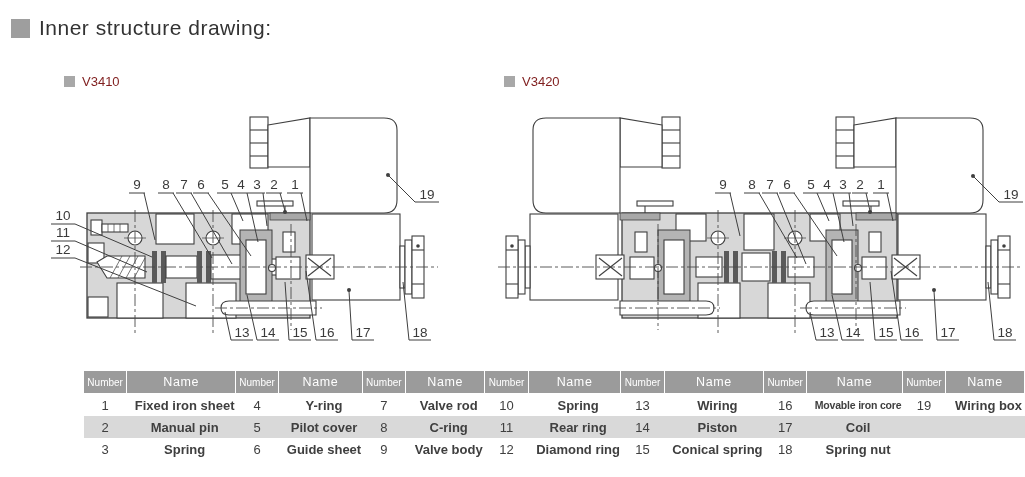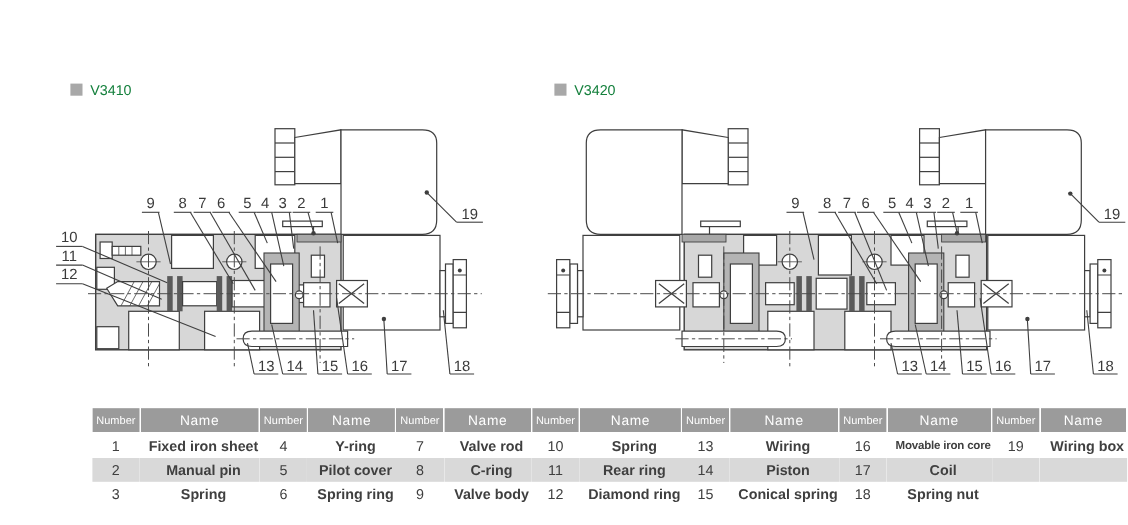--- a/index.html
+++ b/index.html
@@ -3,21 +3,21 @@
 <meta charset="utf-8">
 <style>
   html,body{margin:0;padding:0;background:#fff;}
   #page{position:relative;width:1025px;height:477px;background:#fff;overflow:hidden;
         font-family:"Liberation Sans",sans-serif;color:#3a3a3a;}
   
   .title-row{position:absolute;left:11px;top:16px;display:flex;align-items:center;}
   .sq{width:19px;height:19px;background:#9e9e9e;display:inline-block;}
   .title{font-size:21px;color:#333;margin-left:9px;letter-spacing:.5px;}
   
-  .dlabel{position:absolute;display:flex;align-items:center;font-size:13px;color:#15803d;}
+  .dlabel{position:absolute;display:flex;align-items:center;font-size:13px;color:#7f1d1d;}
   .sq2{width:11px;height:11px;background:#a8a8a8;display:inline-block;margin-right:7px;}
   
   svg{position:absolute;left:0;top:0;}
   .ln{stroke:#3f3f3f;stroke-width:1.1;fill:none;}
   .w{fill:#ffffff;stroke:#3f3f3f;stroke-width:1.1;}
   .g1{fill:#d7d7d7;stroke:#3f3f3f;stroke-width:1.3;}
   .g2{fill:#b4b4b4;stroke:#3f3f3f;stroke-width:1;}
   .g3{fill:#a8a8a8;stroke:#3f3f3f;stroke-width:.8;}
   .seal{fill:#5a5a5a;stroke:none;}
   .cl{stroke:#4a4a4a;stroke-width:.9;fill:none;stroke-dasharray:12 3 3 3;}
@@ -35,20 +35,24 @@
   #parts td.num{text-align:center;}
   #parts td.nm{text-align:center;padding-left:8px;font-weight:bold;}
   #parts tr.alt{background:#d9d9d9;}
   #parts td.cond{font-size:10.5px;letter-spacing:-.2px;}
 </style>
 </head>
 <body>
 
 <div id="page">
 
+  <div class="title-row">
+    <span class="sq"></span>
+    <span class="title">Inner structure drawing:</span>
+  </div>
 
   <div class="dlabel" style="left:64px;top:74px;">
     <span class="sq2"></span>
     <span>V3410</span>
   </div>
   <div class="dlabel" style="left:504px;top:74px;">
     <span class="sq2"></span>
     <span>V3420</span>
   </div>
 
@@ -378,21 +382,21 @@
         <td class="nm">Piston</td>
         <td class="num">17</td>
         <td class="nm">Coil</td>
         <td class="num"></td>
         <td class="nm"></td>
       </tr>
       <tr>
         <td class="num">3</td>
         <td class="nm">Spring</td>
         <td class="num">6</td>
-        <td class="nm">Spring ring</td>
+        <td class="nm">Guide sheet</td>
         <td class="num">9</td>
         <td class="nm">Valve body</td>
         <td class="num">12</td>
         <td class="nm">Diamond ring</td>
         <td class="num">15</td>
         <td class="nm">Conical spring</td>
         <td class="num">18</td>
         <td class="nm">Spring nut</td>
         <td class="num"></td>
         <td class="nm"></td>

